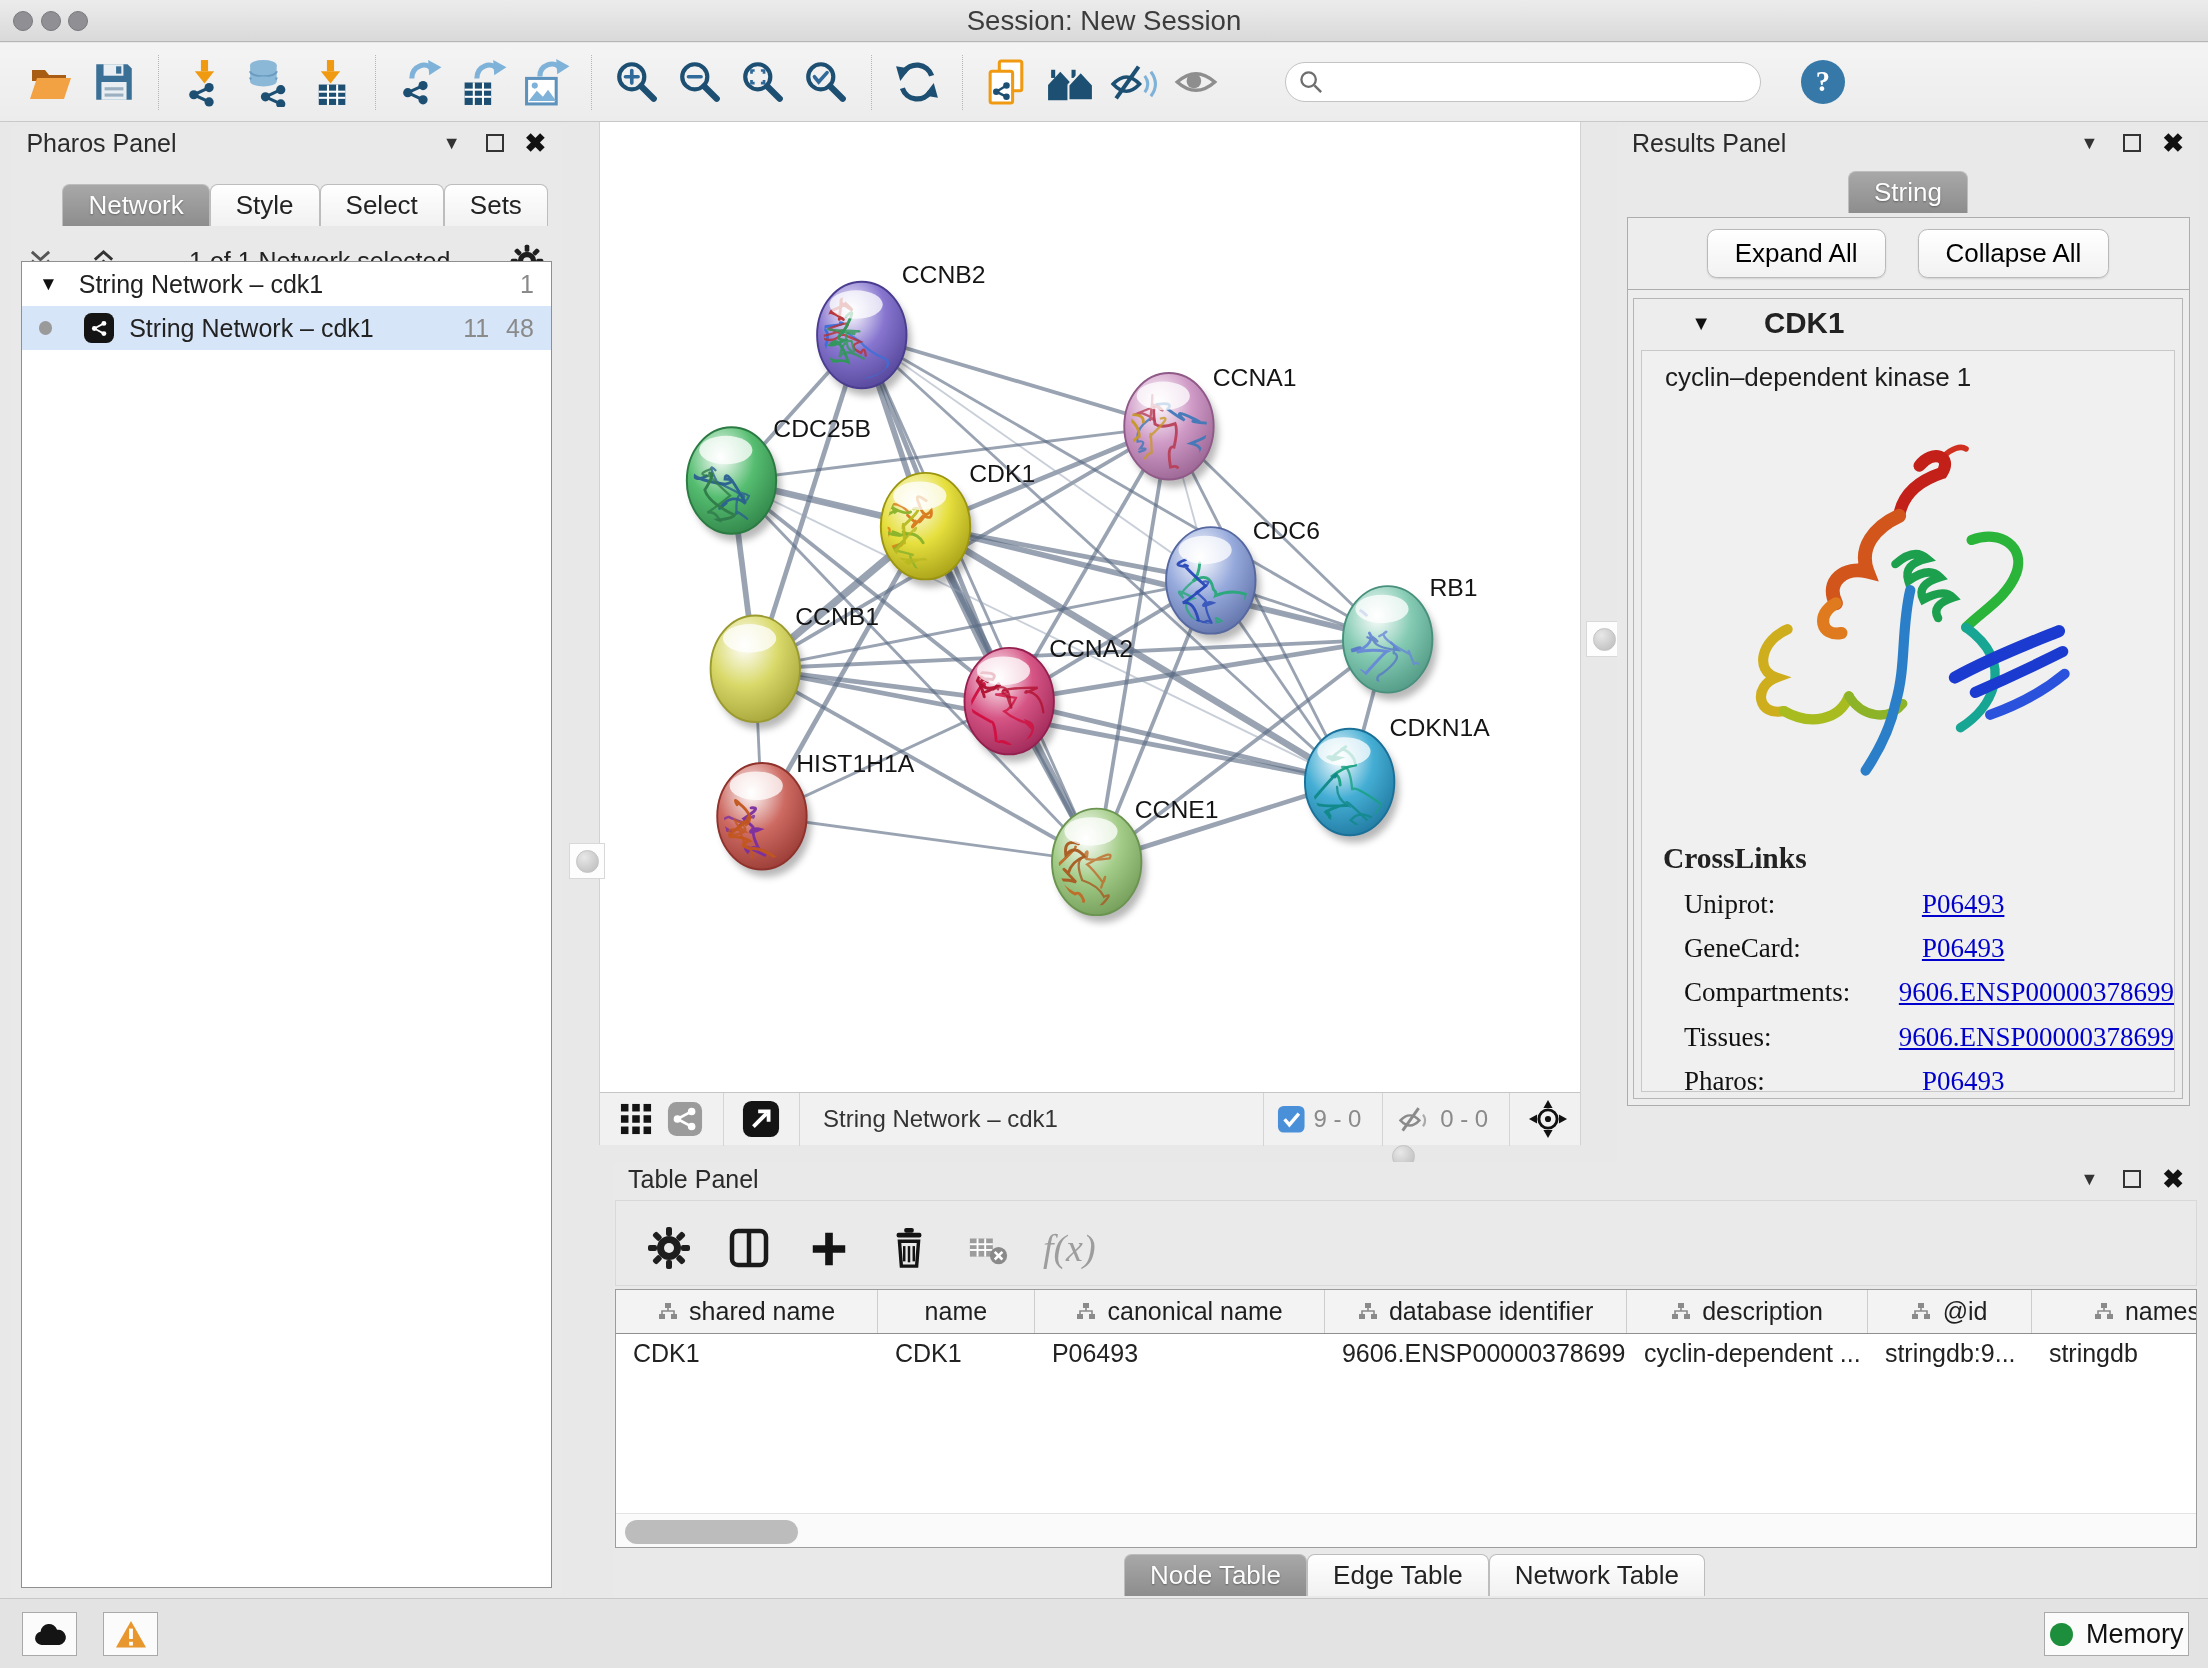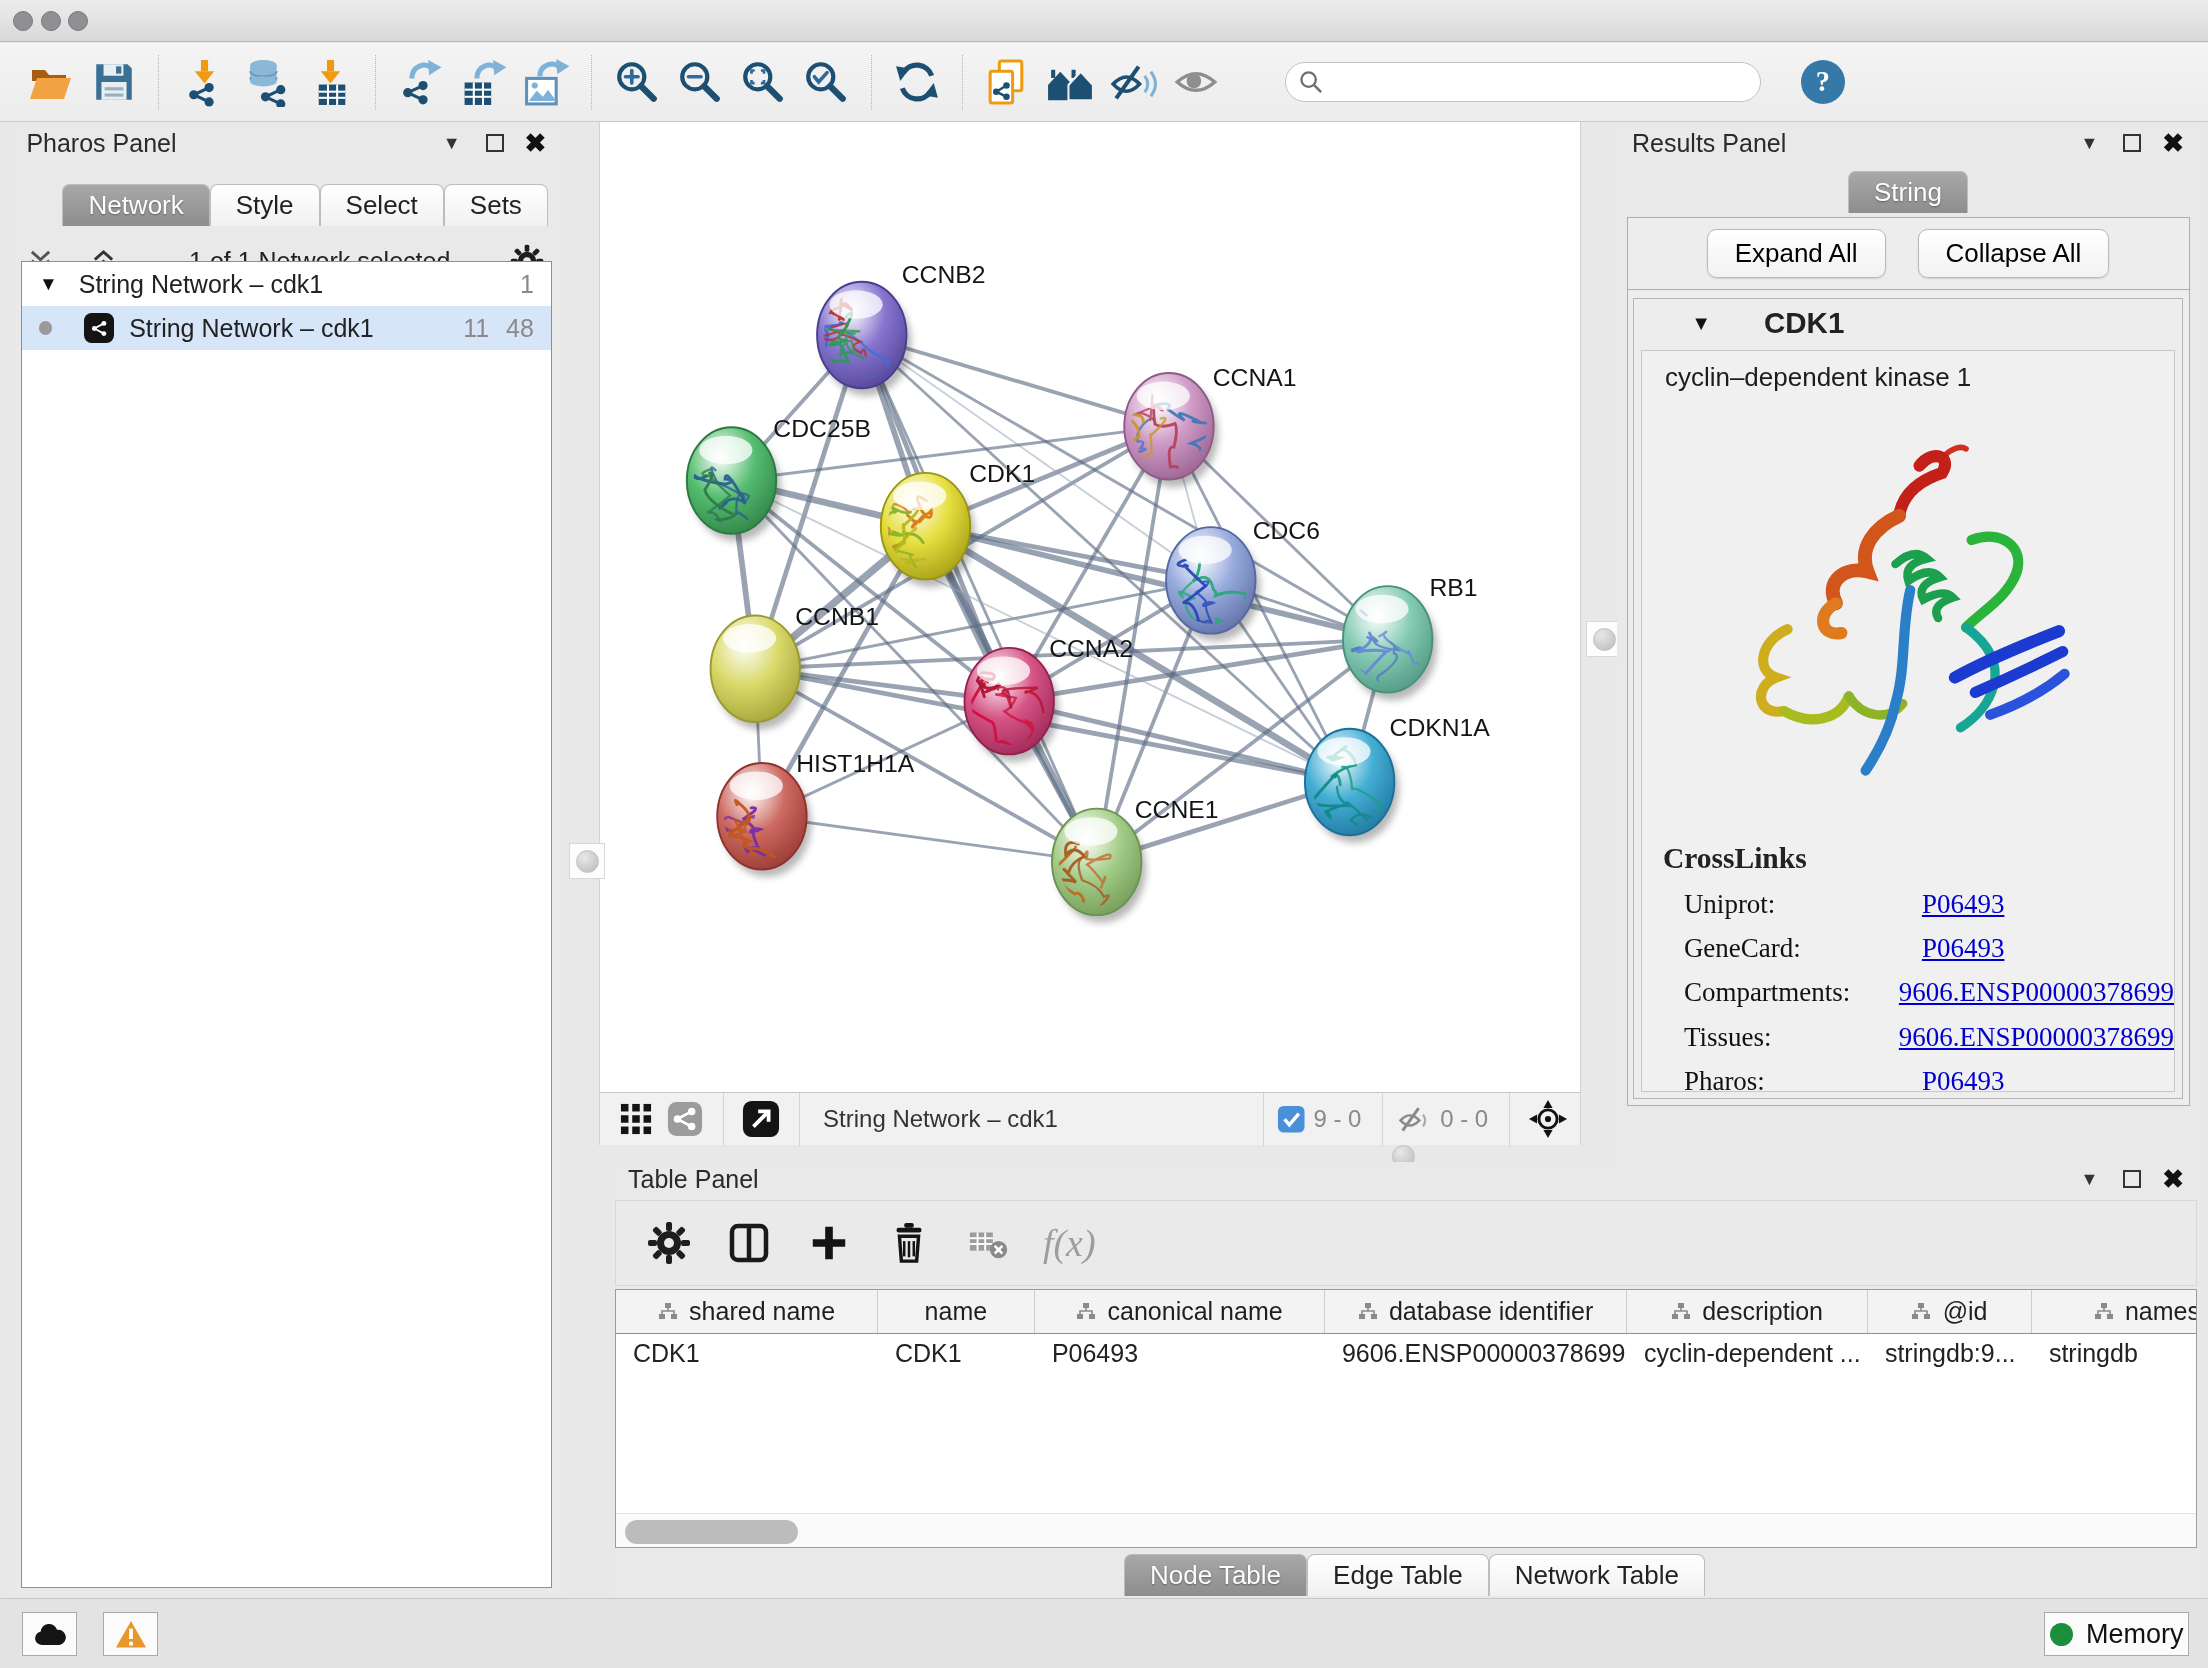--- a/index.html
+++ b/index.html
@@ -89,21 +89,21 @@
   .structure { margin:15px 0 0 34px; }
   .xl-title { font-family:"Liberation Serif",serif; font-weight:bold; font-size:29.5px; margin:25px 0 3.8px 21px; }
   .xl-row { display:flex; font-family:"Liberation Serif",serif; font-size:27px; margin:13.3px 0 0 42px; }
   .xl-label { width:238px; color:#111; }
   .xl-link { color:#0000cc; text-decoration:underline; cursor:pointer; }
 
   
   .table-panel { position:absolute; left:613px; top:1162px; width:1586px; height:436px; background:#e9e9e9; }
   .tp-toolbar { position:absolute; left:1.9px; right:1.9px; top:38px; height:86px; background:#eaeaea;
     border:1px solid #d8d8d8; display:flex; align-items:center; padding-left:27px; gap:27px; }
-  .tp-ic { width:53px; height:53px; display:flex; align-items:center; justify-content:center; cursor:pointer; }
+  .tp-ic { width:53px; height:53px; display:flex; align-items:flex-end; justify-content:center; cursor:pointer; }
   .fx { font-family:"Liberation Serif",serif; font-style:italic; font-size:38px; color:#9d9d9d; }
   .tp-table { position:absolute; left:1.9px; right:1.9px; top:127px; height:259px; background:#fff;
     border:1.9px solid #9c9c9c; overflow:hidden; }
   .thead { display:flex; height:44px; background:#f3f3f3; border-bottom:1.9px solid #8f8f8f; width:1702px; }
   .th { display:flex; align-items:center; justify-content:center; gap:11.4px; font-size:25px; color:#1f1f1f;
     border-right:1px solid #cdcdcd; flex:none; cursor:pointer; overflow:hidden; white-space:nowrap; }
   .trow { display:flex; height:40px; width:1702px; }
   .td { font-size:25px; padding:4.8px 0 0 17px; flex:none; overflow:hidden; white-space:nowrap; }
   .hscroll { position:absolute; left:0; right:0; bottom:0; height:34px; background:#fafafa; border-top:1px solid #e3e3e3; }
   .hthumb { position:absolute; left:9.5px; top:5.7px; width:173px; height:24px; border-radius:12.4px; background:#bcbcbc; cursor:pointer; }
@@ -121,20 +121,21 @@
 </style>
 </head>
 <body>
 
 <div class="titlebar">
   <div class="tl-group">
     <div class="tlight"></div>
     <div class="tlight"></div>
     <div class="tlight"></div>
   </div>
+  <div class="win-title">Session: New Session</div>
 </div>
 
 <div class="toolbar">
   <div class="tbtn" title="open-session">
     <svg width="48" height="44" viewBox="0 0 46 44">
       <path d="M4 10 h13 l4 5 h17 v6 H4 z" fill="#a85c14"></path>
         <path d="M2 39 L9 18 h34 l-7 21 z" fill="#f2a243"></path>
     </svg>
   </div>
   <div class="tbtn" title="save-session">

